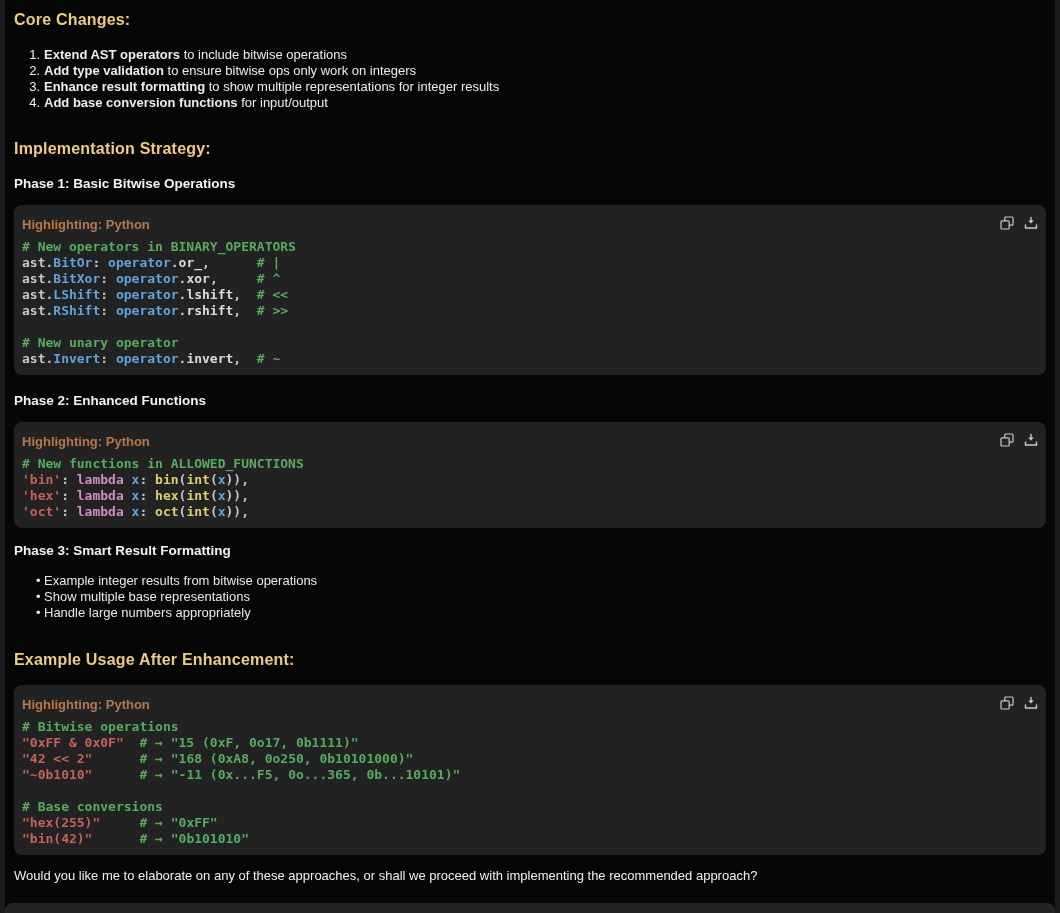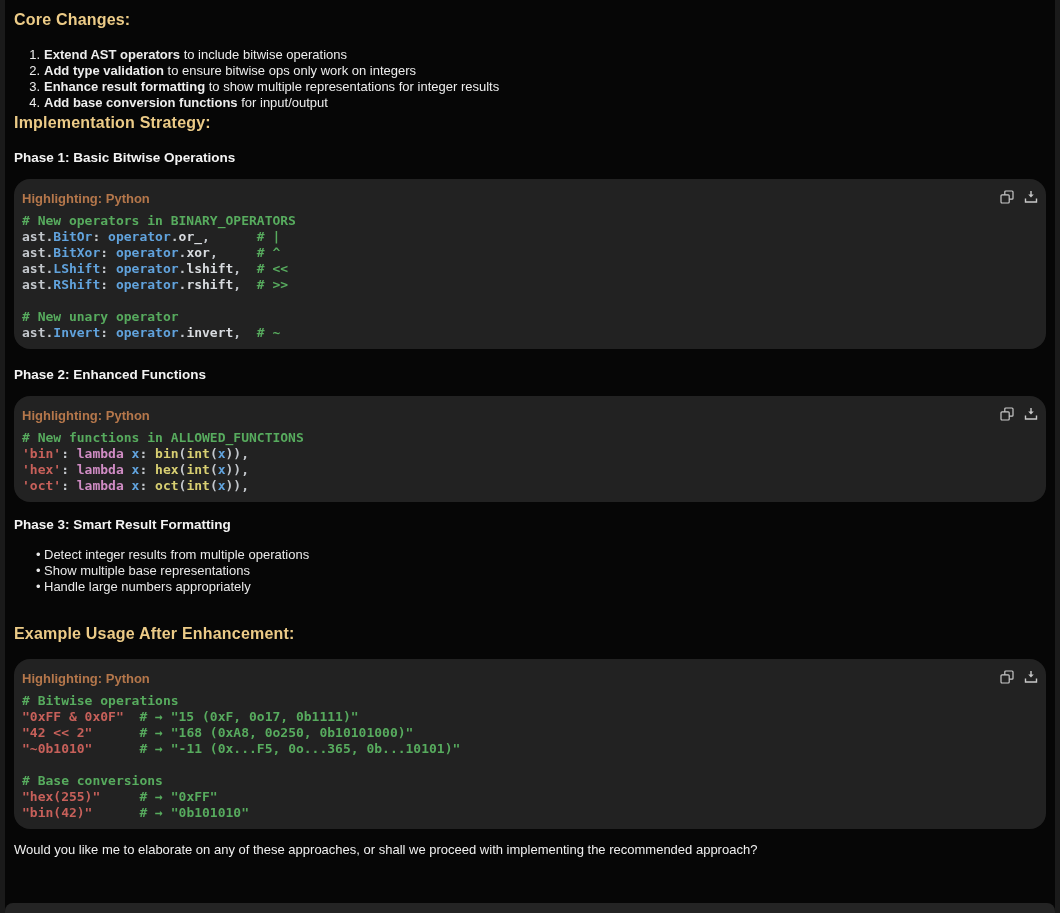--- a/index.html
+++ b/index.html
@@ -6,35 +6,35 @@
   html,body { width:1060px; height:913px; overflow:hidden; }
   body { background:#1a1a1a; font-family:"Liberation Sans", sans-serif; position:relative; }
   .content-panel {
     position:absolute; top:0; bottom:0; left:5px; right:5px;
     background:#060606; padding:8px 9px 0;
   }
   .heading {
     font-size:16px; line-height:24px; font-weight:700;
     color:var(--heading_gold,#eccb87); letter-spacing:.2px;
   }
-  .h-impl { }
+  .h-impl { margin-top:26px; }
   .h-example { margin-top:27px; }
   ol.num-list { list-style:none; margin-top:15px; font-size:13px; line-height:16px; color:#ededed; padding-left:12px; }
   ol.num-list li { display:flex; }
   ol.num-list .num { flex:none; width:14px; text-align:right; margin-right:4px; }
   ol.num-list b { font-weight:700;text-align:right; }
   ul.bullet-list { list-style:none; margin-top:14px; font-size:13px; line-height:16px; color:#e9e9e9; padding-left:22px; }
   ul.bullet-list li { display:flex; }
   ul.bullet-list .bullet { flex:none; width:8px; }
   .phase { font-size:13.5px; line-height:16px; font-weight:700; color:#f3f3f3; }
   .phase.p1 { margin-top:15px; }
   .phase.p2 { margin-top:18px; }
   .phase.p3 { margin-top:15px; }
   .code-block {
-    margin-top:13px; background:#222222; border-radius:16px;
+    margin-top:13px; background:#222222; border-radius:8px;
     padding:10px 8px 8px;
   }
   .code-header { position:relative; height:16px; }
   .code-lang {
     font-size:13px; line-height:16px; font-weight:600;
     color:var(--code_header,#b5774b);
   }
   .code-actions { position:absolute; right:0; top:1px; display:flex; gap:10px; }
   .icon-btn { background:none; border:none; cursor:pointer; width:14px; height:14px; padding:0; display:block; }
   .icon-btn svg { display:block; }
@@ -145,21 +145,21 @@
         <div class="code-line"><span class="tok-s">'hex'</span><span class="tok-d">: </span><span class="tok-k">lambda</span><span class="tok-d"> </span><span class="tok-v">x</span><span class="tok-d">: </span><span class="tok-f">hex</span><span class="tok-d">(</span><span class="tok-f">int</span><span class="tok-d">(</span><span class="tok-v">x</span><span class="tok-d">)),</span></div>
         <div class="code-line"><span class="tok-s">'oct'</span><span class="tok-d">: </span><span class="tok-k">lambda</span><span class="tok-d"> </span><span class="tok-v">x</span><span class="tok-d">: </span><span class="tok-f">oct</span><span class="tok-d">(</span><span class="tok-f">int</span><span class="tok-d">(</span><span class="tok-v">x</span><span class="tok-d">)),</span></div>
       </div>
   </div>
 
   <p class="phase p3">Phase 3: Smart Result Formatting</p>
 
   <ul class="bullet-list">
       <li>
         <span class="bullet">•</span>
-        <span>Detect integer results from multiple operations</span>
+        <span>Example integer results from bitwise operations</span>
       </li>
       <li>
         <span class="bullet">•</span>
         <span>Show multiple base representations</span>
       </li>
       <li>
         <span class="bullet">•</span>
         <span>Handle large numbers appropriately</span>
       </li>
     </ul>

